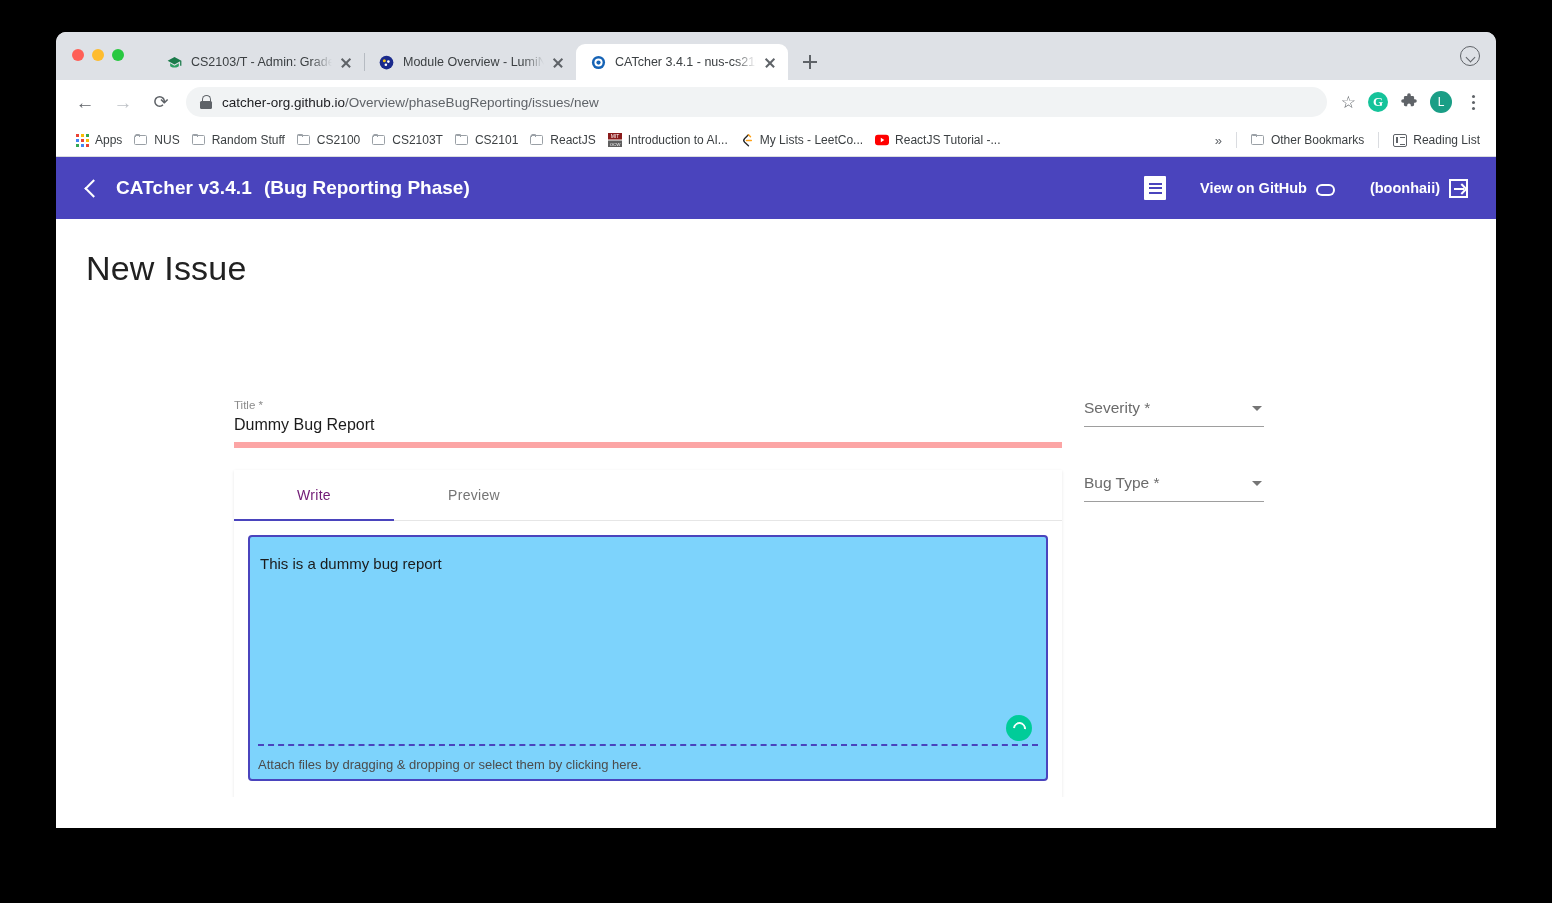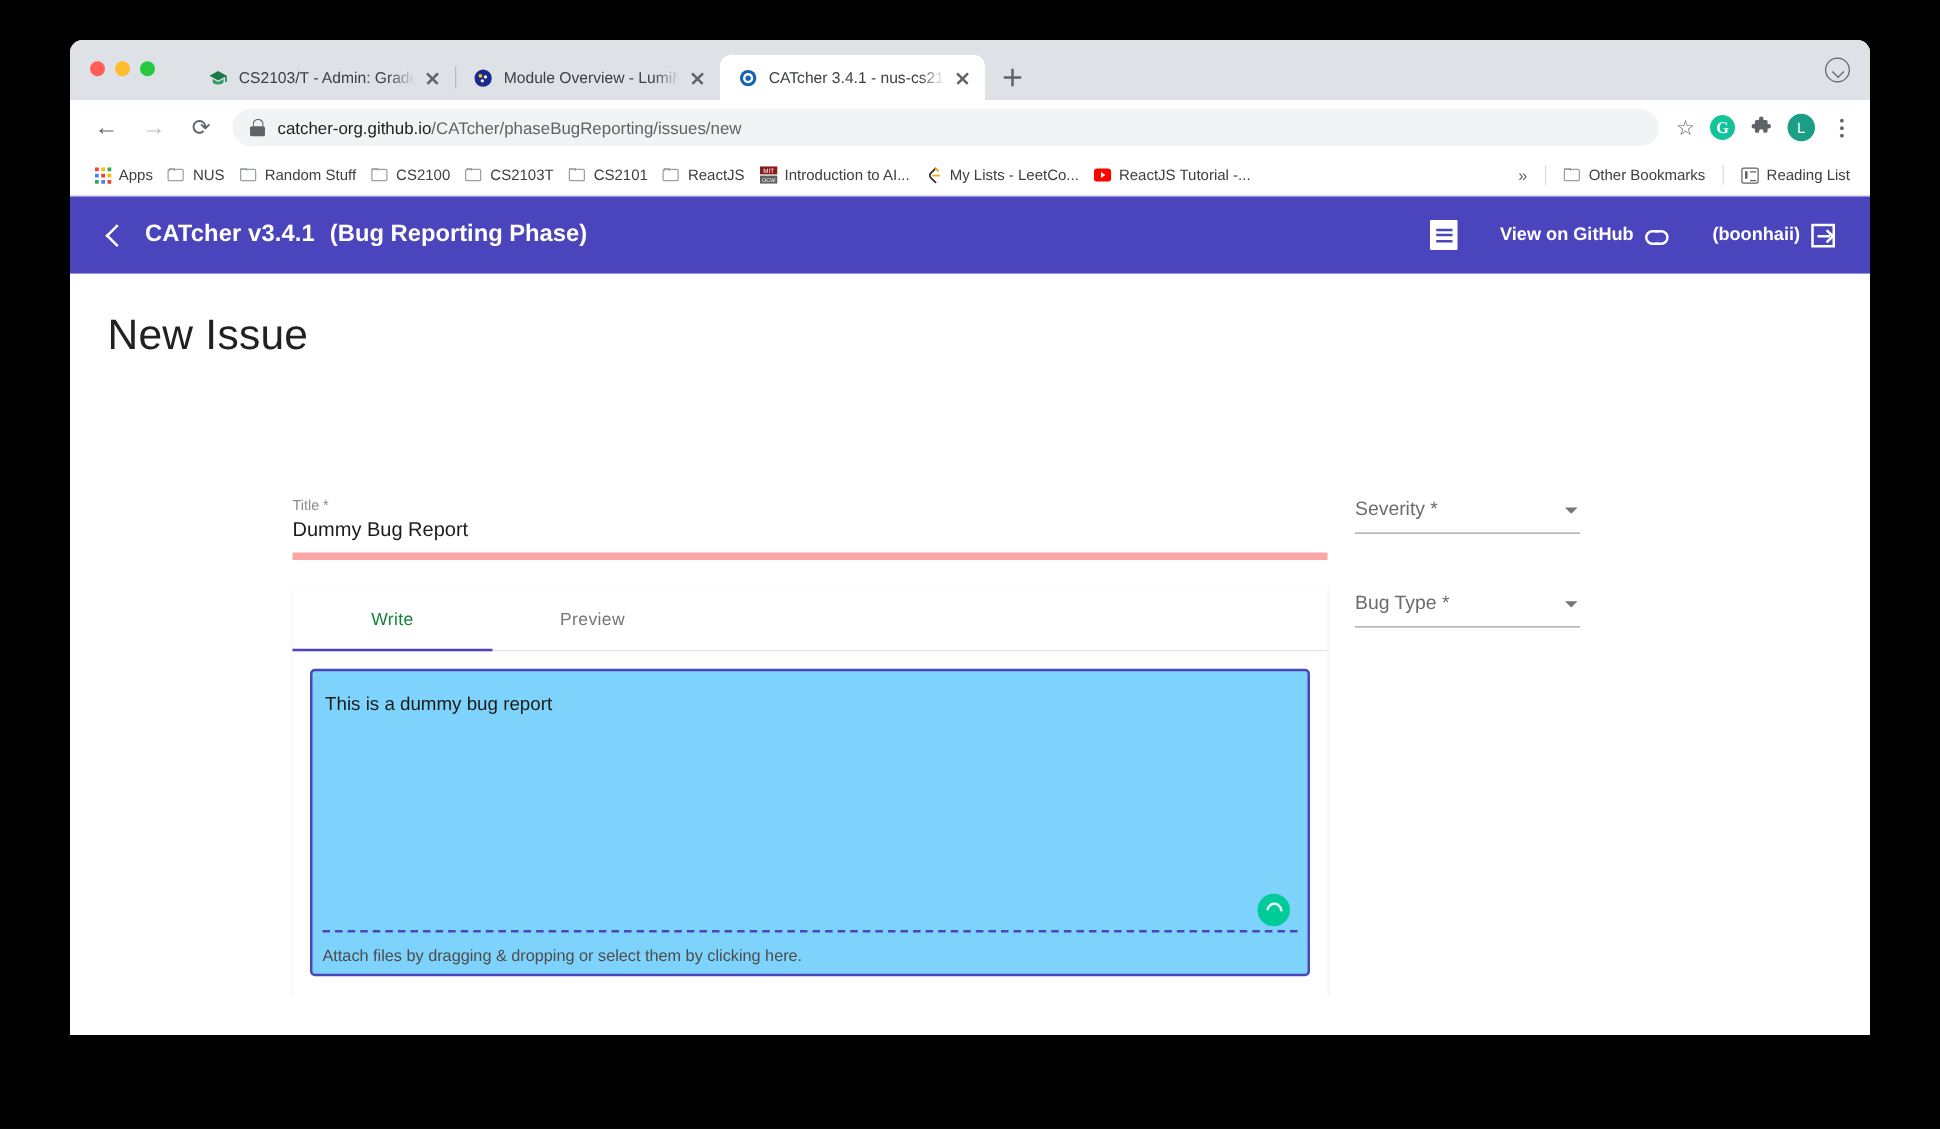--- a/index.html
+++ b/index.html
@@ -525,21 +525,21 @@
     height: 50px;
   }
   .md-tab {
     width: 160px;
     display: flex; align-items: center; justify-content: center;
     font-size: 14px;
     color: #757575;
     position: relative;
     letter-spacing: .3px;
   }
-  .md-tab.active { color: #15803d; justify-content: center; }
+  .md-tab.active { color: #701a75; justify-content: center; }
   .md-tab.active::after {
     content: "";
     position: absolute;
     left: 0; right: 0; bottom: -1px;
     height: 2.5px;
     background: #4a44bd;
   }
 
   .dropzone {
     margin: 14px;
@@ -659,21 +659,21 @@
       <div class="nav-btn">
         <span class="arrow-right">→</span>
       </div>
       <div class="reload">
         <span>⟳</span>
       </div>
 
       <div class="omnibox">
         <span class="lock-icon"></span>
         <span class="url-host">catcher-org.github.io</span>
-          <span class="url-path">/CATcher/phaseBugReporting/issues/new</span>
+          <span class="url-path">/Overview/phaseBugReporting/issues/new</span>
       </div>
 
       <div class="tb-icons">
         <span class="star-icon">☆</span>
         <span class="g-circle">G</span>
         <span>
           <svg width="18" height="18" viewBox="0 0 24 24">
               <path d="M20 11h-1.2V8.4c0-1-.8-1.8-1.8-1.8h-2.6V5.4a2.4 2.4 0 10-4.8 0v1.2H7a1.8 1.8 0 00-1.8 1.8V11H4a2.4 2.4 0 100 4.8h1.2v2.6c0 1 .8 1.8 1.8 1.8h2.6v-1.2a2.4 2.4 0 114.8 0v1.2H17c1 0 1.8-.8 1.8-1.8V15.8H20a2.4 2.4 0 100-4.8z" fill="#5f6368"></path>
             </svg>
         </span>

